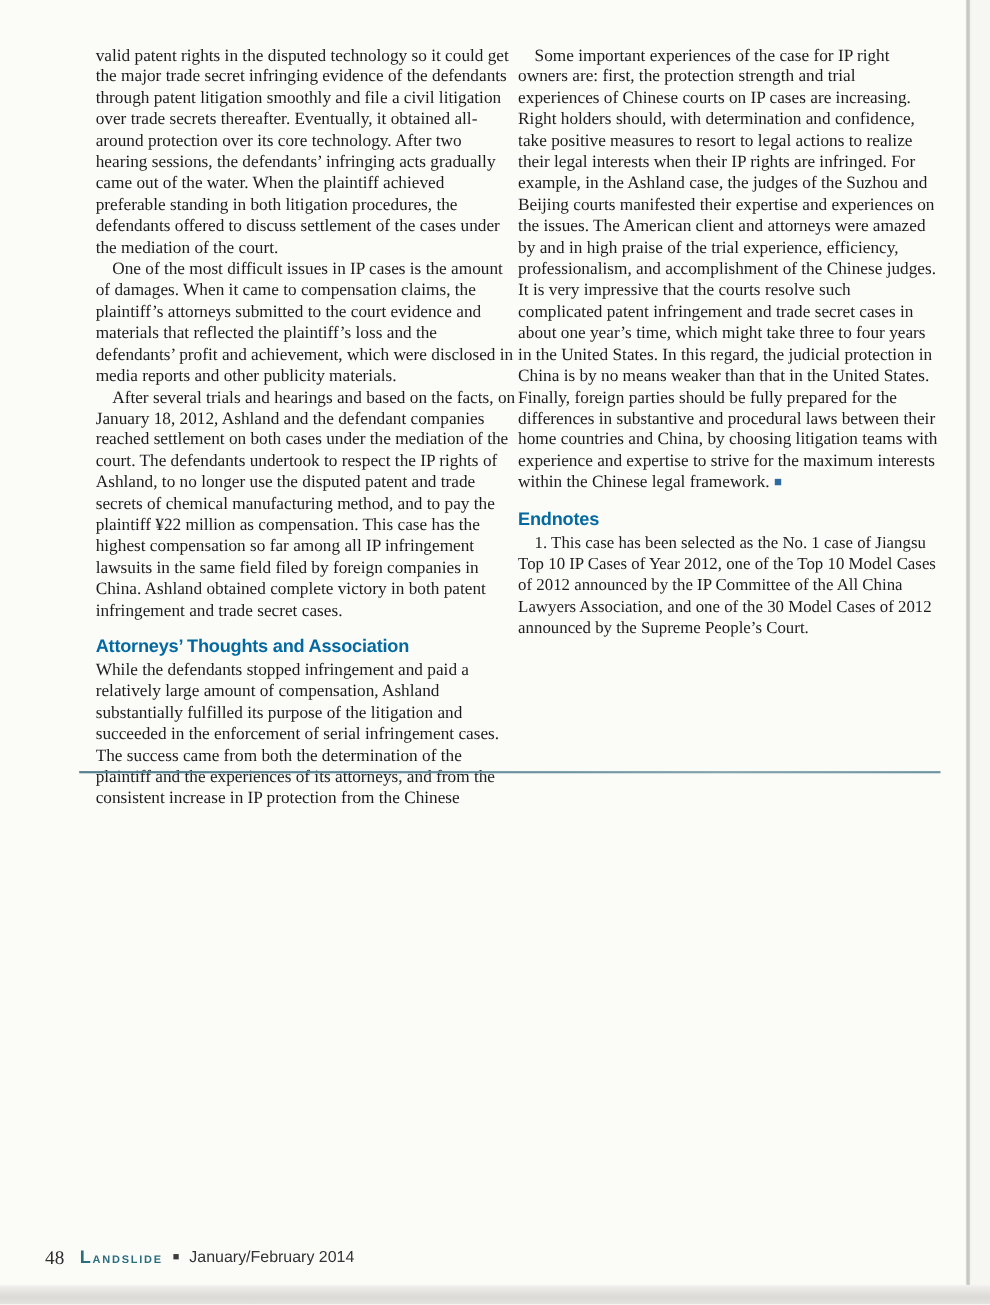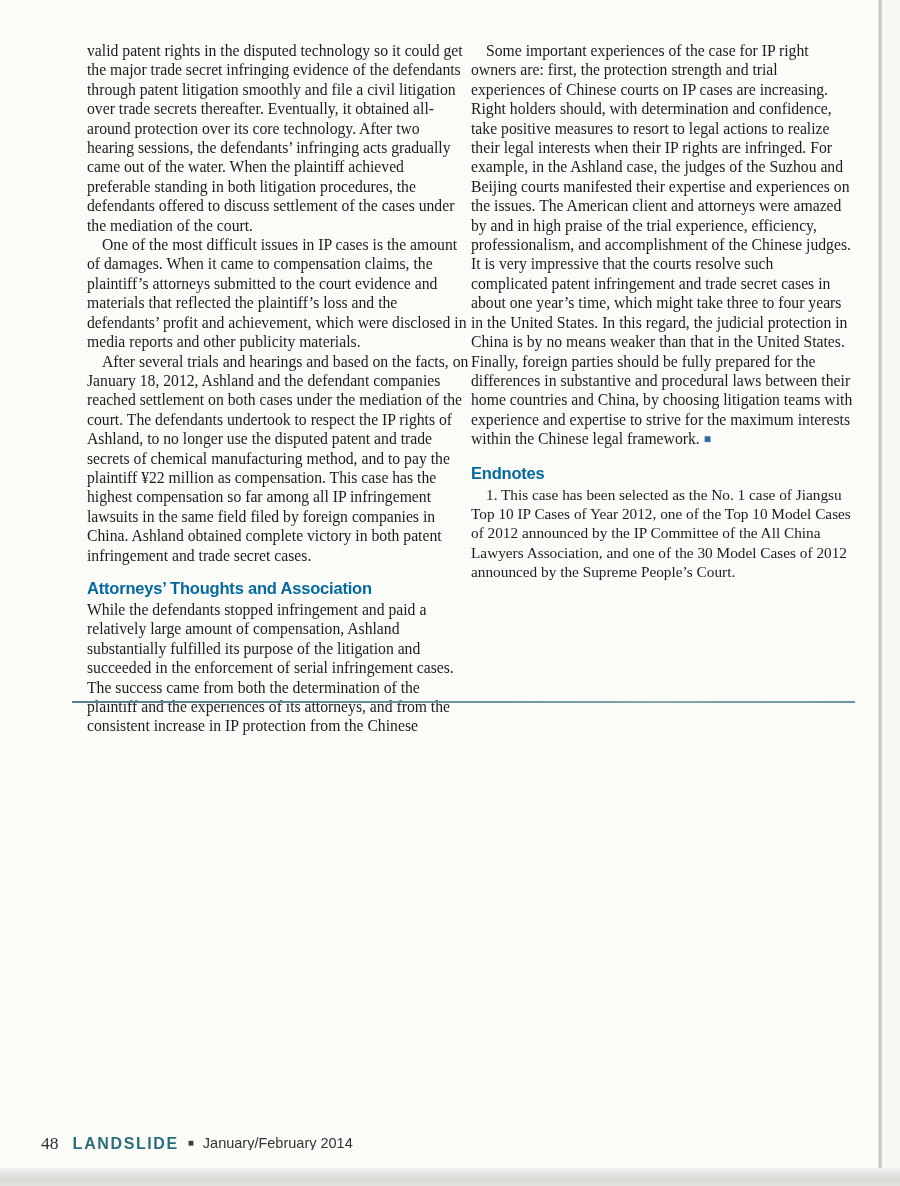--- a/index.html
+++ b/index.html
@@ -89,21 +89,21 @@
     font-family: "Liberation Serif", serif;
     font-size: 17.5px;
     line-height: 21px;
     color: #2e2e30;
   }
   .logo {
     display: inline-block;
     margin-left: 14px;
     font-family: "Liberation Sans", sans-serif;
     font-weight: bold;
-    font-size: 16px;
+    font-size: 10px;
     line-height: 20px;
     letter-spacing: 1.6px;
     color: #2a6e7e;
   }
   .logo::first-letter { font-size: 16.5px; }
   .sep {
     margin-left: 9px;
     font-size: 10px;
     line-height: 19px;
     color: #3c3c3c;

